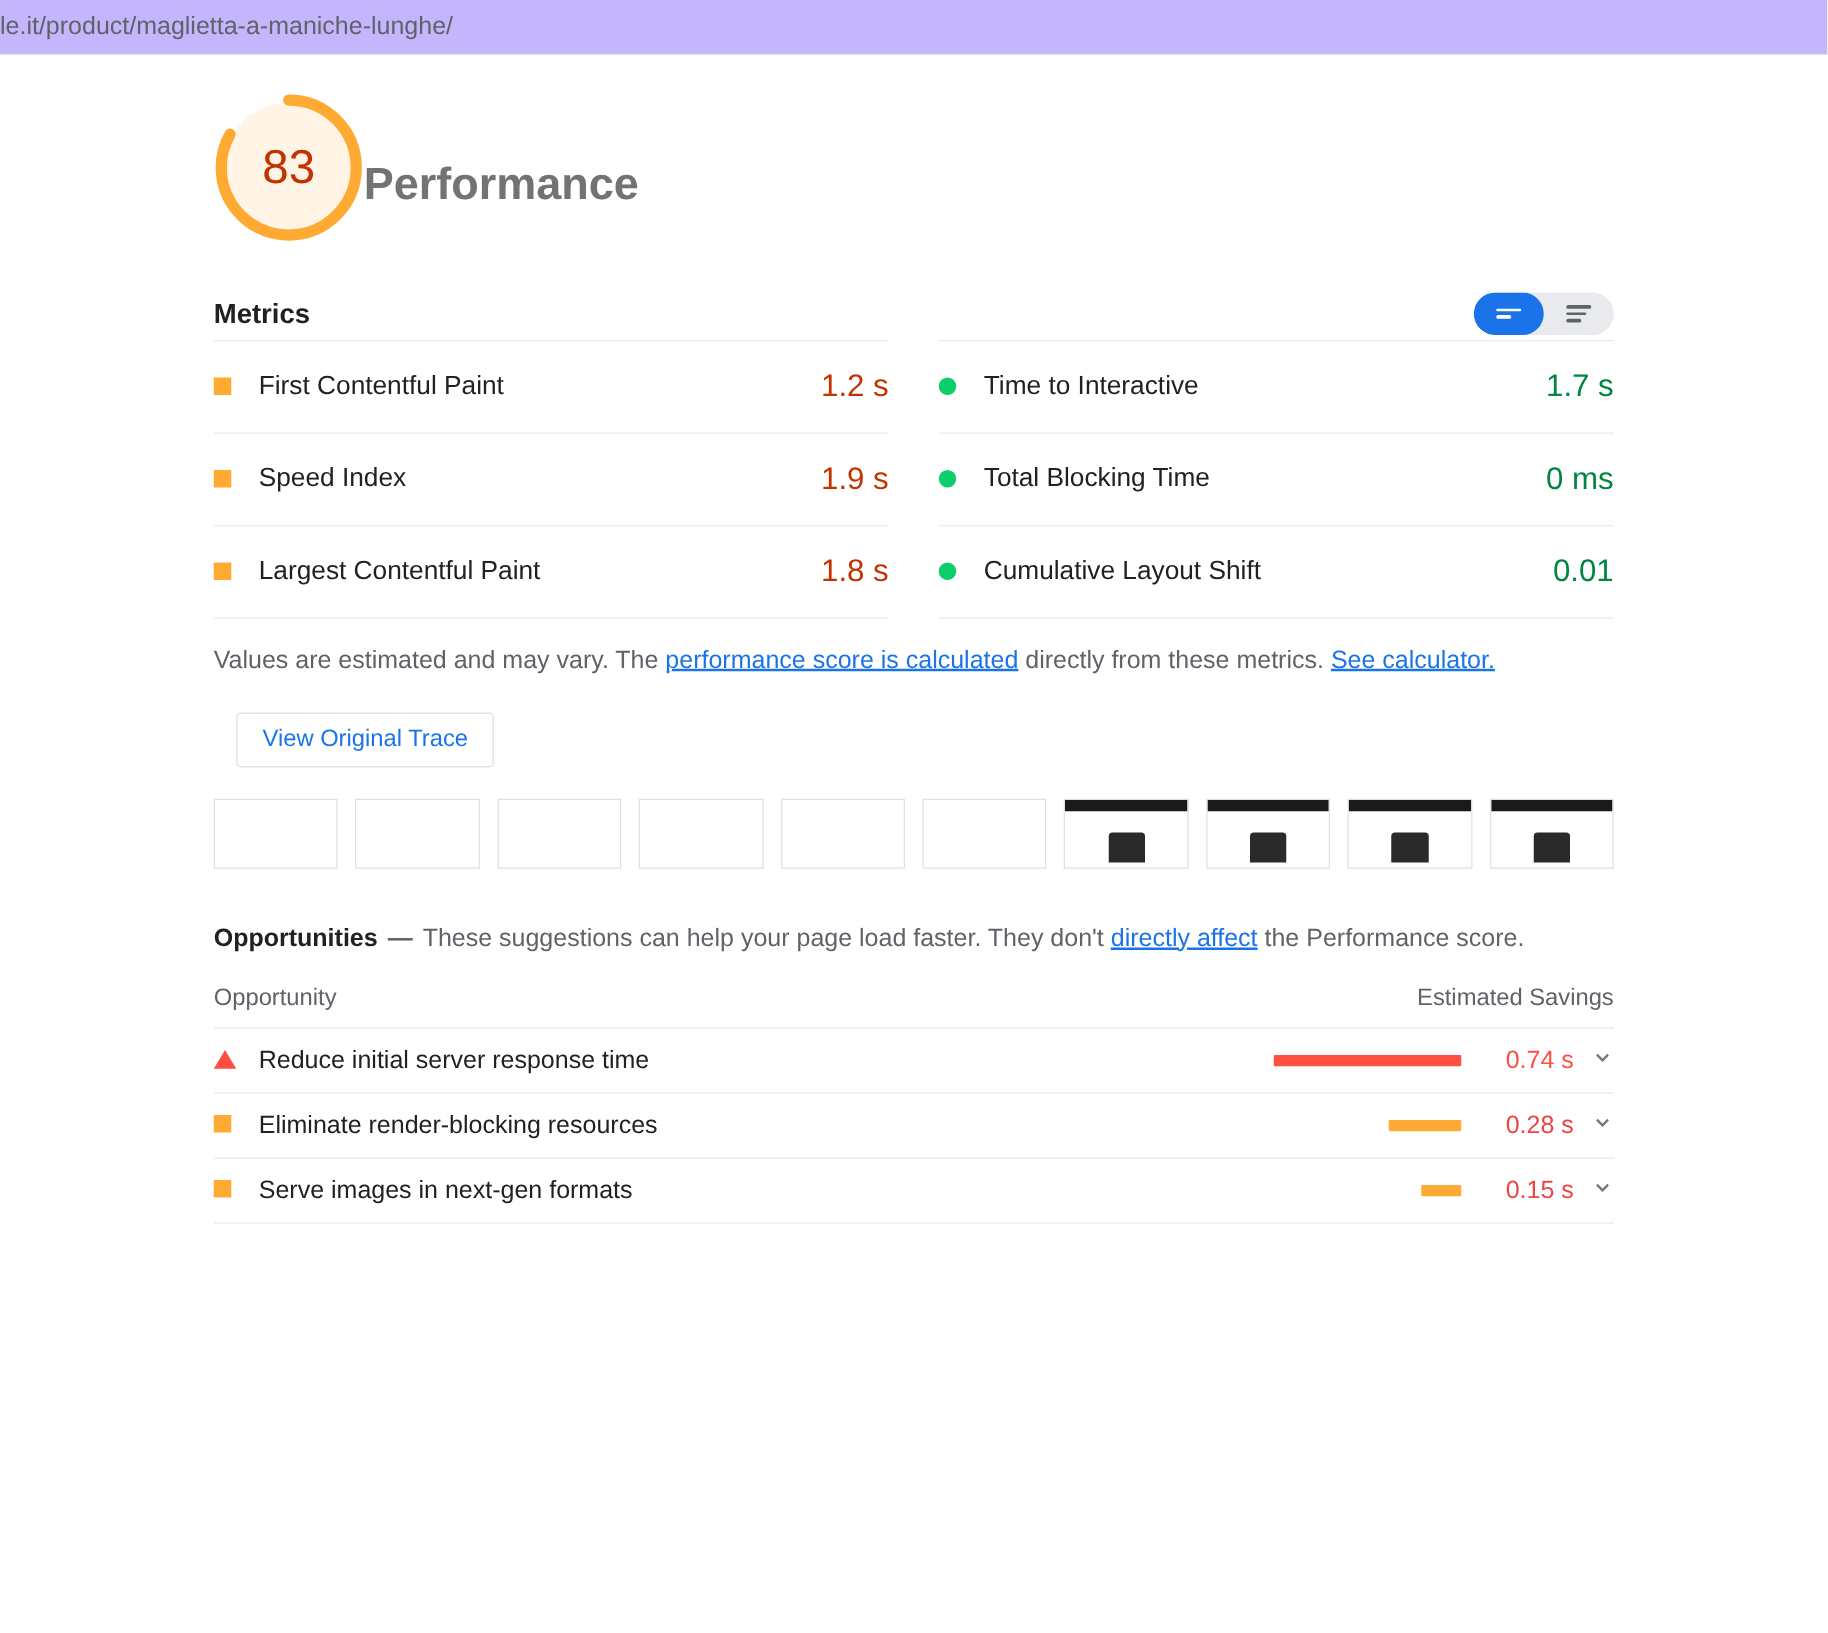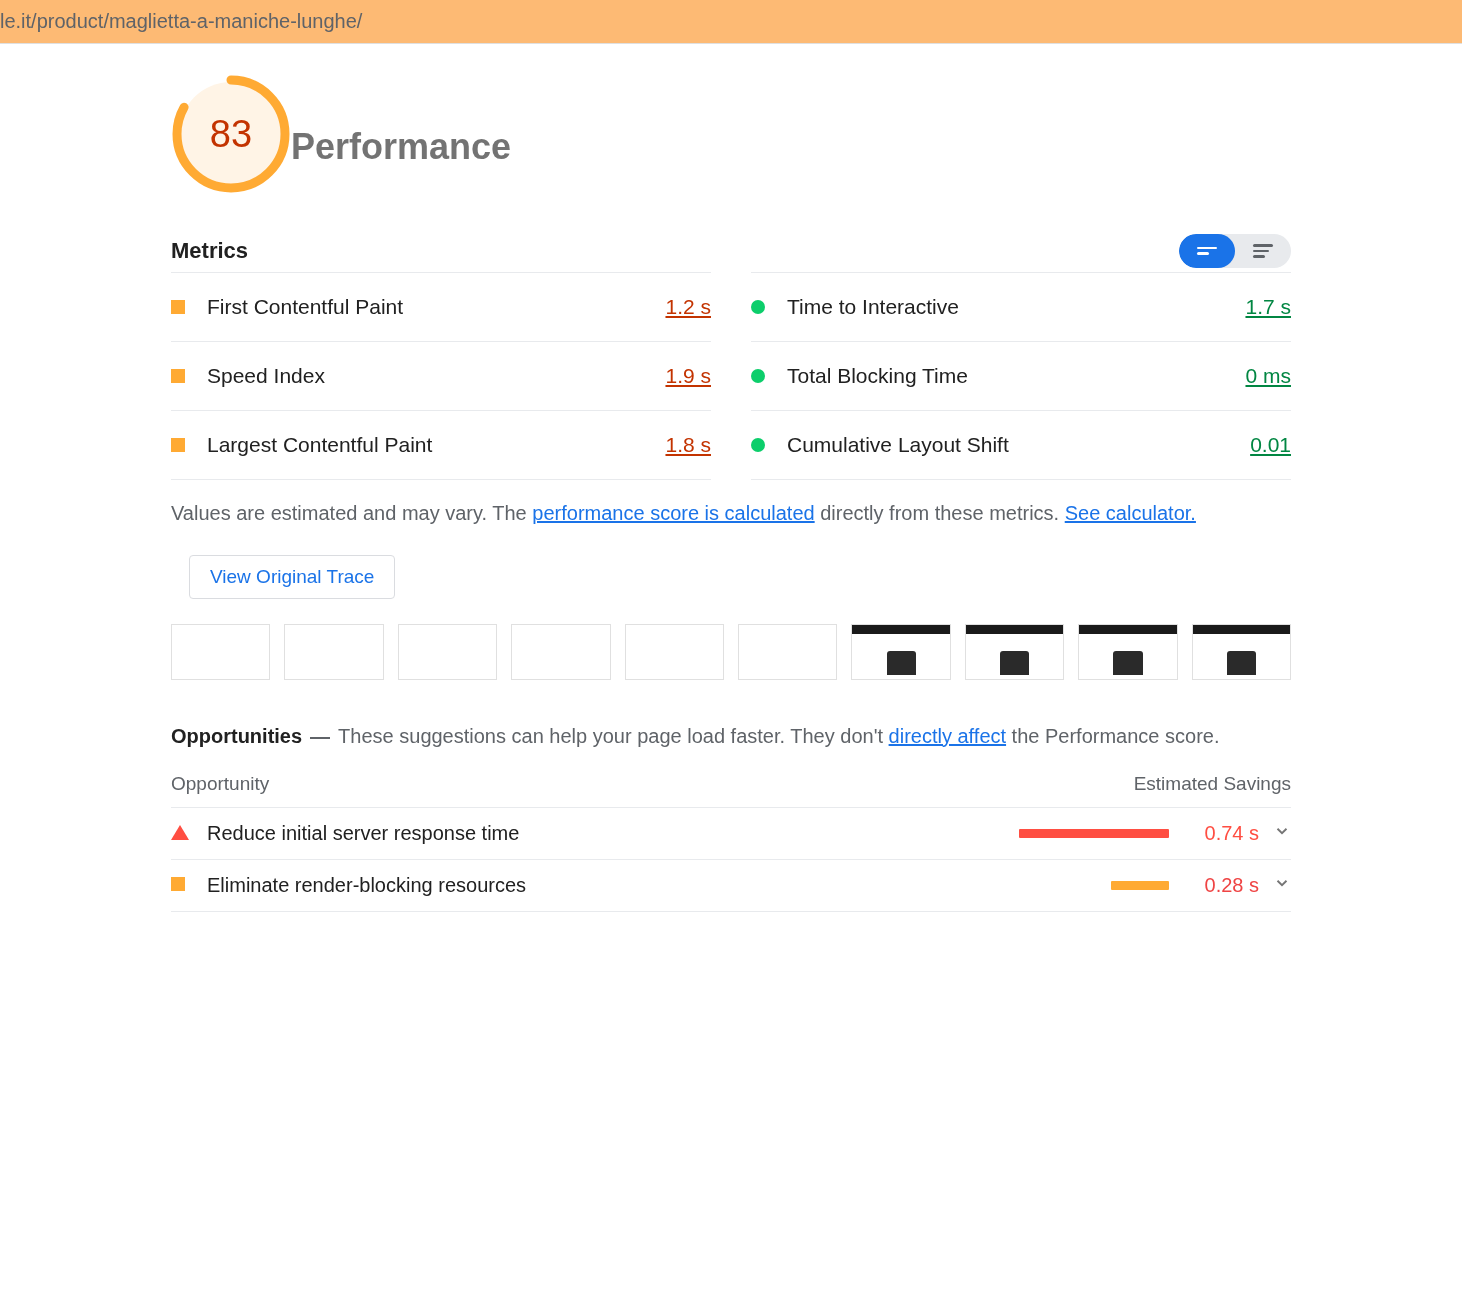--- a/index.html
+++ b/index.html
@@ -1,18 +1,18 @@
 <!DOCTYPE html>
 <html><head>
 <meta charset="utf-8">
 <style>
 * { margin: 0; padding: 0; box-sizing: border-box; }
 body { font-family: -apple-system, BlinkMacSystemFont, 'Segoe UI', Helvetica, Arial, sans-serif; background: #fff; color: #212121; }
 
-.url-bar { background: #fdba74; padding: 10px 0 10px 0; border-bottom: 1px solid #e0e0e0; font-size: 20px; color: #5f6368; }
+.url-bar { background: #c4b5fd; padding: 10px 0 10px 0; border-bottom: 1px solid #e0e0e0; font-size: 20px; color: #5f6368; }
 
 .content { padding: 30px 20px; max-width: 1160px; margin: 0 auto; }
 
 .score-wrap { display: flex; flex-direction: row; align-items: center; margin-bottom: 40px; }
 .gauge { position: relative; width: 120px; height: 120px; }
 .gauge svg { width: 120px; height: 120px; }
 .gauge-bg { fill: #fff4e6; }
 .gauge-arc { fill: none; stroke: #fa3; stroke-width: 9; stroke-linecap: round; }
 .gauge-text { position: absolute; top: 0; left: 0; width: 100%; height: 100%; display: flex; align-items: center; justify-content: center; font-size: 38px; font-weight: 500; color: #c33300; }
 .score-title { font-size: 36px; font-weight: 700; margin-top: 25px; color: #737373; }
@@ -28,21 +28,21 @@
 .toggle-btn:not(.active) .toggle-lines span { background: #5f6368; }
 
 .metrics-grid { display: grid; grid-template-columns: 1fr 1fr; gap: 0 40px; }
 .metric-row { display: flex; align-items: center; padding: 22px 0; border-top: 1px solid #e8eaed; }
 .metric-row:nth-child(-n+2) { border-top: 1px solid #e8eaed; }
 .metrics-grid > .metric-row:nth-last-child(-n+2) { border-bottom: 1px solid #e8eaed; }
 .metric-icon { width: 14px; height: 14px; margin-right: 22px; flex-shrink: 0; }
 .icon-square { background: #fa3; }
 .icon-circle { background: #0cce6b; border-radius: 50%; }
 .metric-name { flex: 1; font-size: 21px; }
-.metric-value { font-size: 21px; font-weight: 500; text-decoration: underline; }
+.metric-value { font-size: 25px; font-weight: 500; }
 .val-orange { color: #c33300; }
 .val-green { color: #018642; }
 
 .estimate-text { margin-top: 22px; font-size: 20px; color: #5f6368; }
 .estimate-text a { color: #1a73e8; text-decoration: underline; }
 
 .trace-btn { margin: 30px 0 25px 18px; padding: 10px 20px; background: #fff; border: 1px solid #dadce0; border-radius: 4px; color: #1a73e8; font-size: 19px; cursor: pointer; }
 
 .filmstrip { display: flex; gap: 14px; margin-bottom: 45px; }
 .frame { flex: 1; height: 56px; border: 1px solid #e0e0e0; background: #fff; position: relative; overflow: hidden; }
@@ -191,15 +191,28 @@
         </div>
         <div class="opp-name">Eliminate render-blocking resources</div>
         <div class="opp-bar-wrap">
           <div class="opp-bar bar-orange" style="width: 58px;"></div>
         </div>
         <div class="opp-val orange">0.28 s</div>
         <div class="chev"><svg viewBox="0 0 24 24" fill="none" stroke="currentColor" stroke-width="2.5">
             <polyline points="6 9 12 15 18 9"></polyline>
           </svg></div>
       </div>
+      <div class="opp-row">
+        <div class="opp-icon">
+          <div class="sq-orange"></div>
+        </div>
+        <div class="opp-name">Serve images in next-gen formats</div>
+        <div class="opp-bar-wrap">
+          <div class="opp-bar bar-orange" style="width: 32px;"></div>
+        </div>
+        <div class="opp-val orange">0.15 s</div>
+        <div class="chev"><svg viewBox="0 0 24 24" fill="none" stroke="currentColor" stroke-width="2.5">
+            <polyline points="6 9 12 15 18 9"></polyline>
+          </svg></div>
+      </div>
     </div>
 
 </div>
 
 </body></html>

